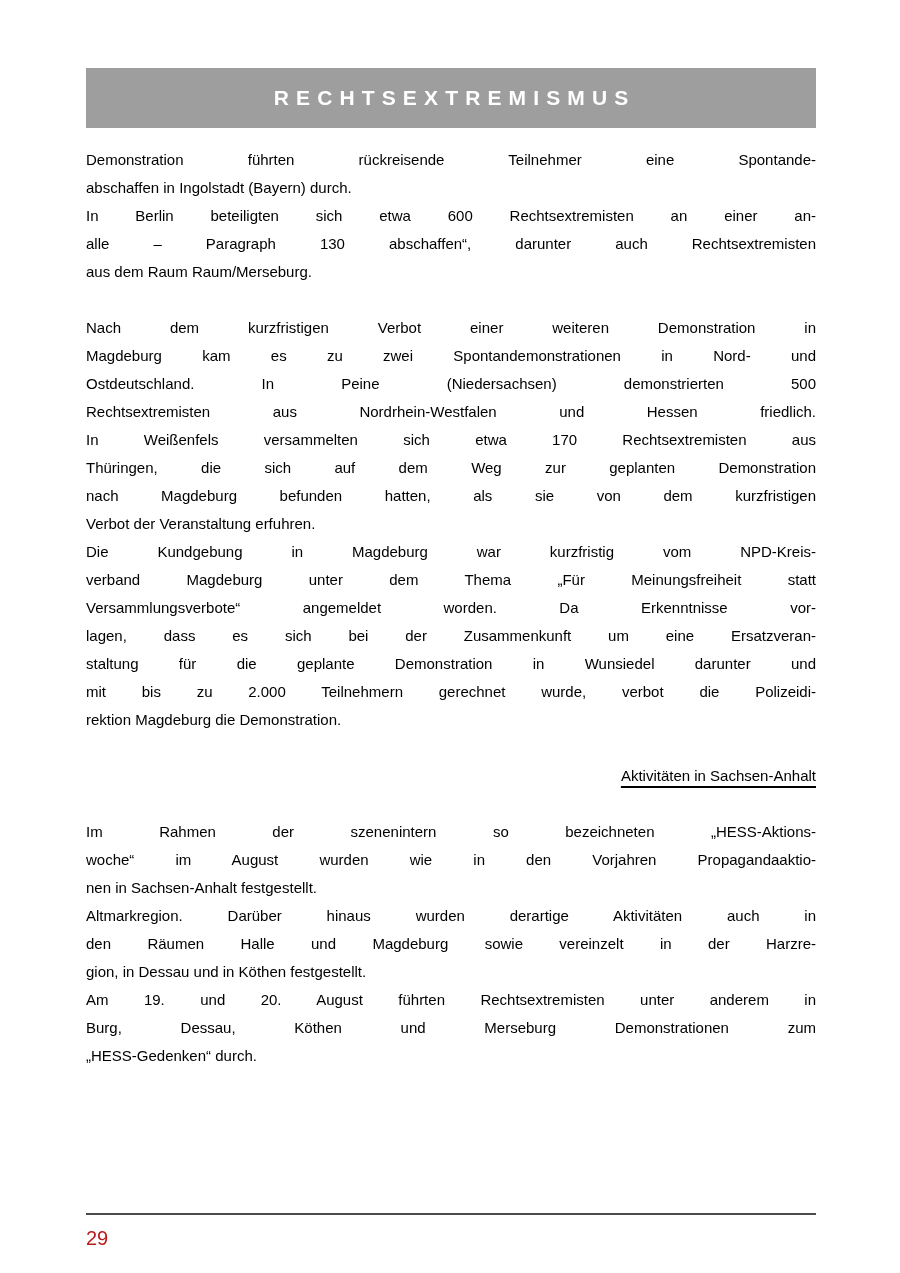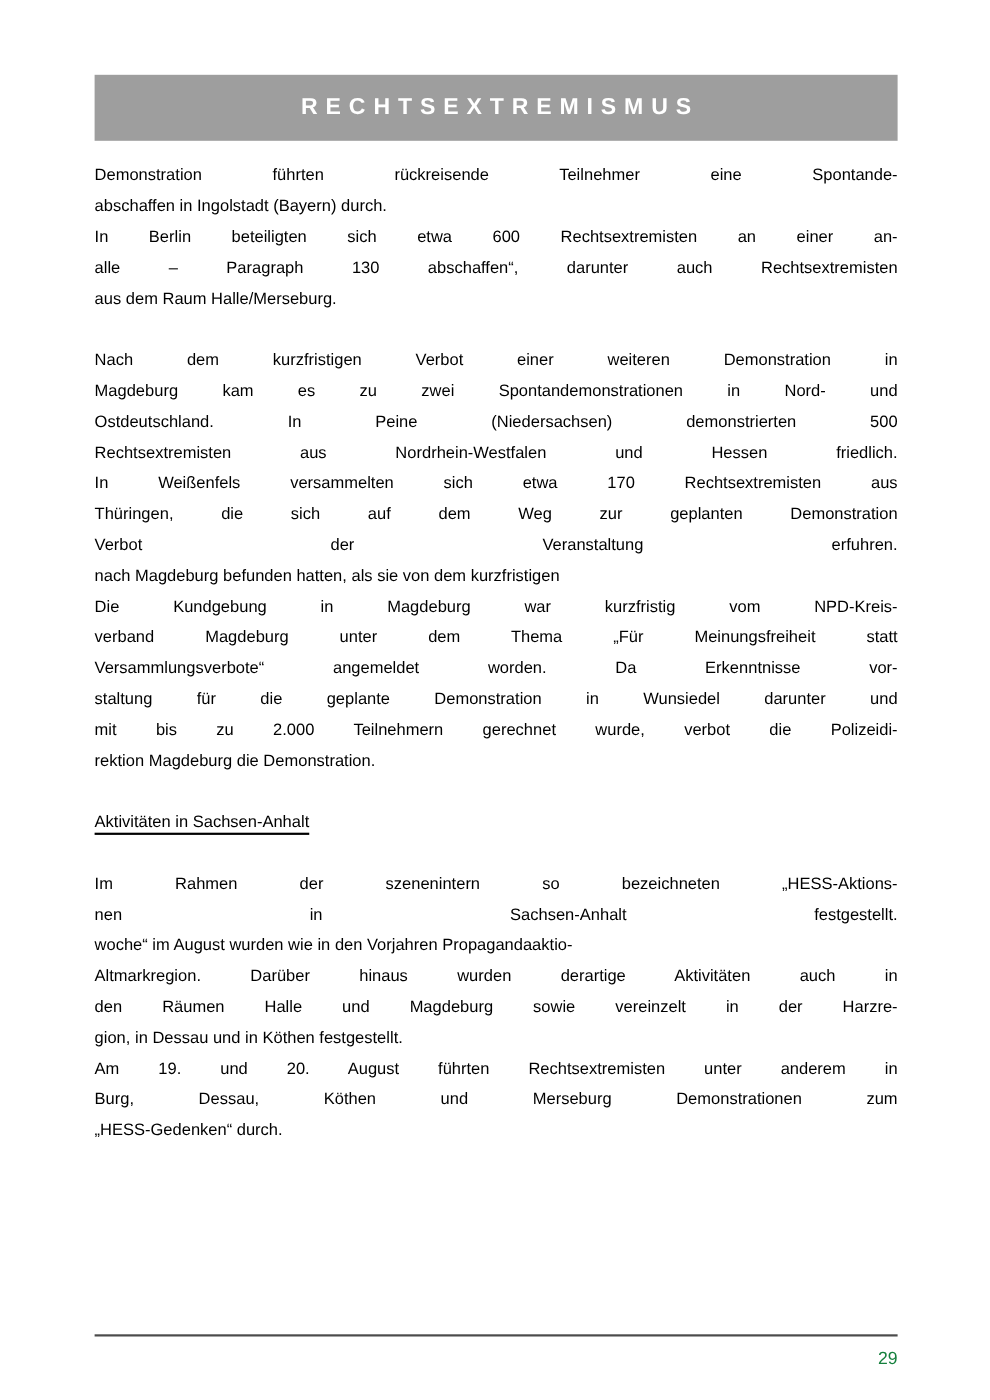--- a/index.html
+++ b/index.html
@@ -49,89 +49,90 @@
     text-align-last: justify;
   }
   .para .line:last-child {
     text-align-last: left;
   }
   .gap {
     height: 28px;
   }
   .heading-row {
     height: 28px;
+    text-align: right;
   }
   .heading {
     text-decoration: underline;
     text-decoration-thickness: 2px;
     text-underline-offset: 5px;
   }
   .footer-rule {
     position: absolute;
     left: 86px;
     top: 1187px;
     width: 730px;
     height: 2px;
     background: #4b4b4b;
   }
   .page-number {
     position: absolute;
     left: 86px;
     top: 1201px;
     width: 730px;
-    text-align: right;
-    font-size: 16px;
-    color: #15803d;
+    font-size: 20px;
+    color: #b91c1c;
   }
 </style>
 </head>
 <body>
 
 <div class="page">
 
   <div class="banner">
     <span class="banner-title">RECHTSEXTREMISMUS</span>
   </div>
 
   <div class="doc-body" id="doc-body">
       <div class="para">
         <div class="line">Demonstration führten rückreisende Teilnehmer eine Spontande-</div>
         <div class="line">abschaffen in Ingolstadt (Bayern) durch.</div>
       </div>
       <div class="para">
         <div class="line">In Berlin beteiligten sich etwa 600 Rechtsextremisten an einer an-</div>
         <div class="line">alle – Paragraph 130 abschaffen“, darunter auch Rechtsextremisten</div>
-        <div class="line">aus dem Raum Halle/Merseburg.</div>
+        <div class="line">aus dem Raum Raum/Merseburg.</div>
       </div>
       <div class="gap"></div>
       <div class="para">
         <div class="line">Nach dem kurzfristigen Verbot einer weiteren Demonstration in</div>
         <div class="line">Magdeburg kam es zu zwei Spontandemonstrationen in Nord- und</div>
         <div class="line">Ostdeutschland. In Peine (Niedersachsen) demonstrierten 500</div>
         <div class="line">Rechtsextremisten aus Nordrhein-Westfalen und Hessen friedlich.</div>
         <div class="line">In Weißenfels versammelten sich etwa 170 Rechtsextremisten aus</div>
         <div class="line">Thüringen, die sich auf dem Weg zur geplanten Demonstration</div>
+        <div class="line">nach Magdeburg befunden hatten, als sie von dem kurzfristigen</div>
         <div class="line">Verbot der Veranstaltung erfuhren.</div>
-        <div class="line">nach Magdeburg befunden hatten, als sie von dem kurzfristigen</div>
       </div>
       <div class="para">
         <div class="line">Die Kundgebung in Magdeburg war kurzfristig vom NPD-Kreis-</div>
         <div class="line">verband Magdeburg unter dem Thema „Für Meinungsfreiheit statt</div>
         <div class="line">Versammlungsverbote“ angemeldet worden. Da Erkenntnisse vor-</div>
+        <div class="line">lagen, dass es sich bei der Zusammenkunft um eine Ersatzveran-</div>
         <div class="line">staltung für die geplante Demonstration in Wunsiedel darunter und</div>
         <div class="line">mit bis zu 2.000 Teilnehmern gerechnet wurde, verbot die Polizeidi-</div>
         <div class="line">rektion Magdeburg die Demonstration.</div>
       </div>
       <div class="gap"></div>
       <div class="heading-row"><span class="heading">Aktivitäten in Sachsen-Anhalt</span></div>
       <div class="gap"></div>
       <div class="para">
         <div class="line">Im Rahmen der szenenintern so bezeichneten „HESS-Aktions-</div>
+        <div class="line">woche“ im August wurden wie in den Vorjahren Propagandaaktio-</div>
         <div class="line">nen in Sachsen-Anhalt festgestellt.</div>
-        <div class="line">woche“ im August wurden wie in den Vorjahren Propagandaaktio-</div>
       </div>
       <div class="para">
         <div class="line">Altmarkregion. Darüber hinaus wurden derartige Aktivitäten auch in</div>
         <div class="line">den Räumen Halle und Magdeburg sowie vereinzelt in der Harzre-</div>
         <div class="line">gion, in Dessau und in Köthen festgestellt.</div>
       </div>
       <div class="para">
         <div class="line">Am 19. und 20. August führten Rechtsextremisten unter anderem in</div>
         <div class="line">Burg, Dessau, Köthen und Merseburg Demonstrationen zum</div>
         <div class="line">„HESS-Gedenken“ durch.</div>

